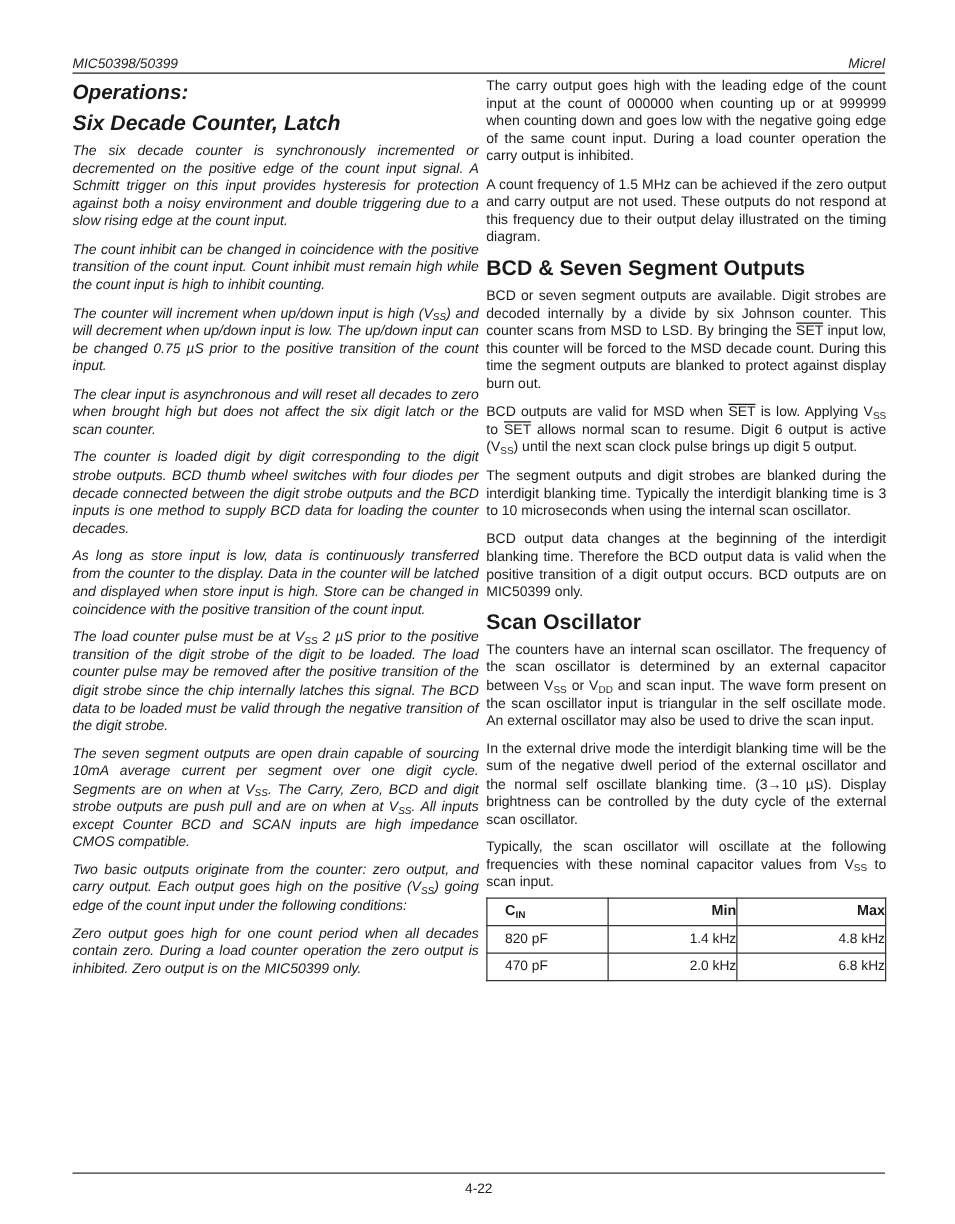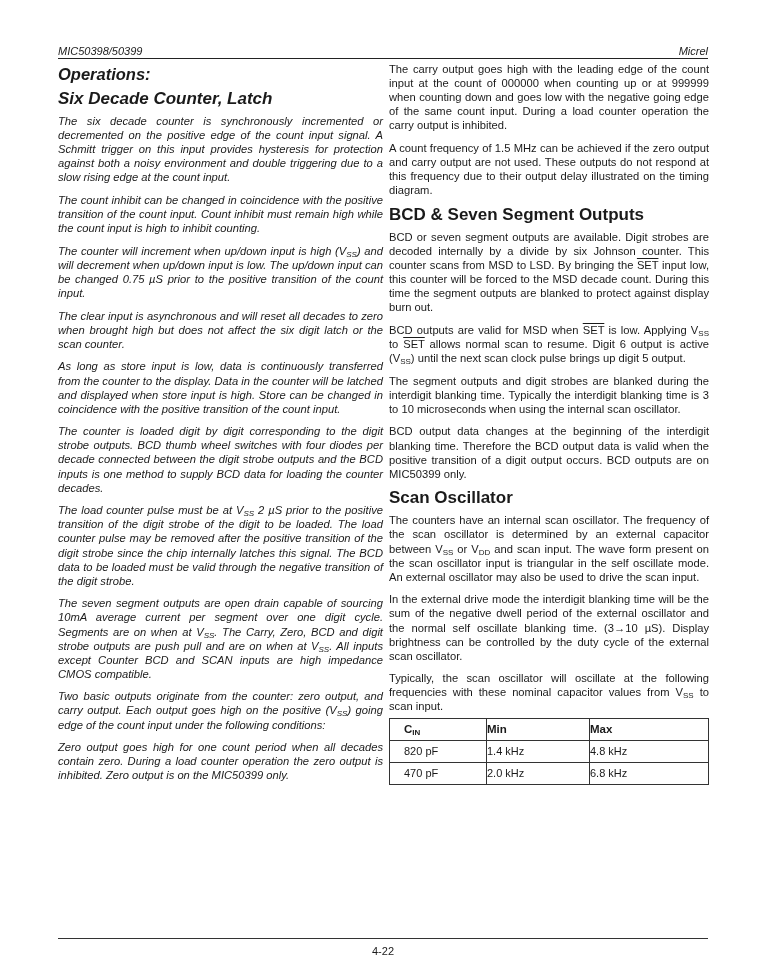--- a/index.html
+++ b/index.html
@@ -31,21 +31,21 @@
     font-size: 11.2px; line-height: 14.1px; margin: 0 0 8.5px 0; text-align: justify;
   }
   sub { font-size: 8px; vertical-align: -2px; line-height: 0; }
   .ovl { text-decoration: overline; }
 
   table.freq {
     border-collapse: collapse; width: 320px; margin-top: 2px;
     font-size: 11px;
   }
   table.freq th, table.freq td {
-    border: 1.2px solid #333; height: 21px; padding: 0; text-align: left;
+    border: 1.2px solid #333; height: 21px; padding: 0; text-align: right;
   }
   table.freq th { font-weight: bold; font-size: 11.5px; }
   table.freq td.c0, table.freq th.c0 { text-align: left; padding-left: 14px; width: 82px; }
   table.freq .c1 { width: 102px; }
 
   .page-footer {
     position: absolute; left: 58px; top: 938px; width: 650px;
     border-top: 1.5px solid #333;
   }
   .page-num {
@@ -60,22 +60,22 @@
   <span class="hdr-right">Micrel</span>
 </div>
 
 <div class="col col-left">
   <h1 class="ops-title">Operations:</h1>
   <h2>Six Decade Counter, Latch</h2>
   <p>The six decade counter is synchronously incremented or decremented on the positive edge of the count input signal. A Schmitt trigger on this input provides hysteresis for protection against both a noisy environment and double triggering due to a slow rising edge at the count input.</p>
   <p>The count inhibit can be changed in coincidence with the positive transition of the count input.  Count inhibit must remain high while the count input is high to inhibit counting.</p>
   <p><span>The counter will increment when up/down input is high (V</span><sub>SS</sub><span>) and will decrement when up/down input is low. The up/down input can be changed 0.75 µS prior to the positive transition of the count input.</span></p>
   <p>The clear input is asynchronous and will reset all decades to zero when brought high but does not affect the six digit latch or the scan counter.</p>
+  <p>The counter is loaded digit by digit corresponding to the digit strobe outputs. BCD thumb wheel switches with four diodes per decade connected between the digit strobe outputs and the BCD inputs is one method to supply BCD data for loading the counter decades.</p>
   <p>As long as store input is low, data is continuously transferred from the counter to the display. Data in the counter will be latched and displayed when store input is high. Store can be changed in coincidence with the positive transition of the count input.</p>
-  <p>The counter is loaded digit by digit corresponding to the digit strobe outputs. BCD thumb wheel switches with four diodes per decade connected between the digit strobe outputs and the BCD inputs is one method to supply BCD data for loading the counter decades.</p>
   <p><span>The load counter pulse must be at V</span><sub>SS</sub><span> 2 µS prior to the positive transition of the digit strobe of the digit to be loaded. The load counter pulse may be removed after the positive transition of the digit strobe since the chip internally latches this signal. The BCD data to be loaded must be valid through the negative transition of the digit strobe.</span></p>
   <p><span>The seven segment outputs are open drain capable of sourcing 10mA average current per segment over one digit cycle. Segments are on when at V</span><sub>SS</sub><span>. The Carry, Zero, BCD and digit strobe outputs are push pull and are on when at V</span><sub>SS</sub><span>. All inputs except Counter BCD and SCAN inputs are high impedance CMOS compatible.</span></p>
   <p><span>Two basic outputs originate from the counter: zero output, and carry output. Each output goes high on the positive (V</span><sub>SS</sub><span>) going edge of the count input under the following conditions:</span></p>
   <p>Zero output goes high for one count period when all decades contain zero. During a load counter operation the zero output is inhibited. Zero output is on the MIC50399 only.</p>
 </div>
 
 <div class="col col-right">
   <p>The carry output goes high with the leading edge of the count input at the count of 000000 when counting up or at 999999 when counting down and goes low with the negative going edge of the same count input. During a load counter operation the carry output is inhibited.</p>
   <p>A count frequency of 1.5 MHz can be achieved if the zero output and carry output are not used. These outputs do not respond at this frequency due to their output delay illustrated on the timing diagram.</p>
   <h2>BCD &amp; Seven Segment Outputs</h2>

